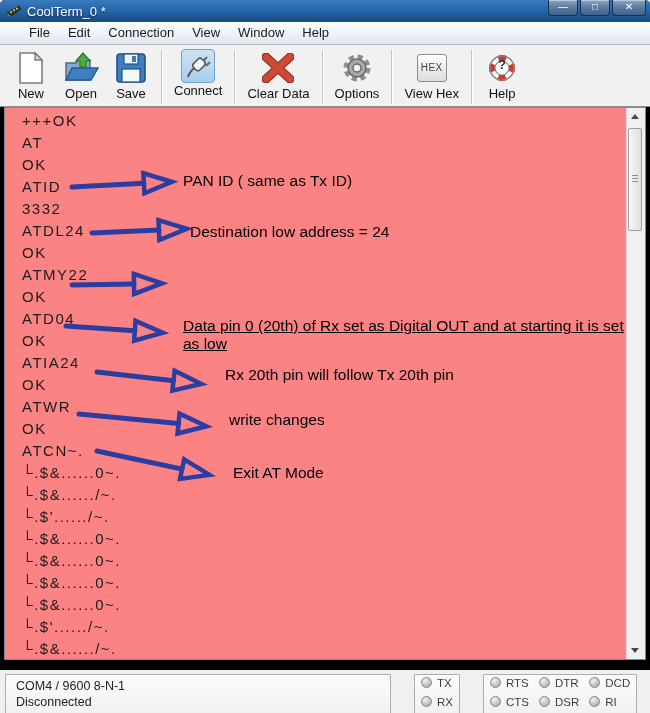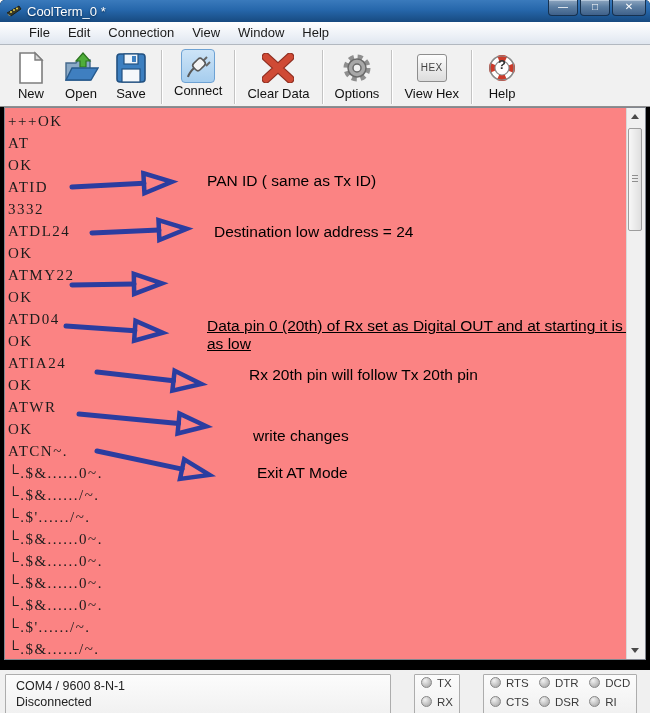--- a/index.html
+++ b/index.html
@@ -39,24 +39,24 @@
   .tile.gray { background:linear-gradient(180deg,#ababab,#8f8f8f); border:1px solid #6e6e6e; }
   .hex-face { width:30px; height:28px; border:1px solid #8e8e8e; border-radius:3px;
     background:linear-gradient(180deg,#fdfdfd,#dcdcdc); color:#444; font-size:10px;
     display:flex; align-items:center; justify-content:center; letter-spacing:0.5px; }
   .help-q { position:absolute; font-size:13px; font-weight:bold; color:#333; }
 
   
   .term-wrap { height:553px; margin:0 4px; background:#f0f0f0; border:1px solid #828790;
     display:flex; position:relative; }
   .term { width:621px; height:100%; background:#fb8383; position:relative; overflow:hidden; }
-  .term-line { font-family:Liberation Serif, serif; font-size:15px; line-height:22px;
-    letter-spacing:1.5px; color:#1c1c1c; padding-left:3px; white-space:pre; }
+  .term-line { font-family:Liberation Sans, sans-serif; font-size:15px; line-height:22px;
+    letter-spacing:1.5px; color:#1c1c1c; padding-left:17px; white-space:pre; }
   .term-lines { padding-top:2px; }
-  .ann { position:absolute; font-size:15.5px; color:#000; font-family:"Liberation Sans", sans-serif;margin-left:24px; }
+  .ann { position:absolute; font-size:15.5px; color:#000; font-family:"Liberation Sans", sans-serif; }
   .arrows { position:absolute; left:0; top:0; pointer-events:none; }
 
   
   .scrollbar { width:17px; height:100%; background:#f0f0f0; border-left:1px solid #d9d9d9; position:relative; }
   .sb-btn { position:absolute; left:0; width:16px; height:17px; display:flex; align-items:center; justify-content:center; }
   .sb-up { top:0; } .sb-down { bottom:0; }
   .tri-up { width:0; height:0; border-left:4px solid transparent; border-right:4px solid transparent; border-bottom:5px solid #4a4a4a; }
   .tri-down { width:0; height:0; border-left:4px solid transparent; border-right:4px solid transparent; border-top:5px solid #4a4a4a; }
   .sb-thumb { position:absolute; left:1px; top:20px; width:14px; height:103px; border:1px solid #9d9d9d;
     border-radius:2px; background:linear-gradient(90deg,#f7f7f7,#dfdfdf); }
@@ -236,21 +236,21 @@
         <div class="term-line">└.$&amp;......0~.</div>
         <div class="term-line">└.$&amp;......0~.</div>
         <div class="term-line">└.$'....../~.</div>
         <div class="term-line">└.$&amp;....../~.</div>
       </div>
 
       <div class="ann" style="left:178px; top:64px;">PAN ID ( same as Tx ID)</div>
       <div class="ann" style="left:185px; top:115px;">Destination low address = 24</div>
       <div class="ann" style="left:178px; top:209px; width:442px;text-decoration:underline;">Data pin 0 (20th) of Rx set as Digital OUT and at starting it is set as low</div>
       <div class="ann" style="left:220px; top:258px;">Rx 20th pin will follow Tx 20th pin</div>
-      <div class="ann" style="left:224px; top:319px;text-align:right;">write changes</div>
+      <div class="ann" style="left:224px; top:303px;text-align:right;">write changes</div>
       <div class="ann" style="left:228px; top:356px;">Exit AT Mode</div>
 
       <svg class="arrows" width="621" height="551" viewBox="0 0 621 551">
         <g stroke="#2b3da0" fill="none" stroke-linecap="round">
           <g transform="translate(67,79) rotate(-3)">
             <line x1="0" y1="0" x2="72" y2="0" stroke-width="5"></line>
               <path d="M72 -10 L100 0 L72 10 Z" stroke-width="4.5"></path>
           </g>
           <g transform="translate(87,125) rotate(-2.5)">
             <line x1="0" y1="0" x2="67" y2="0" stroke-width="5"></line>

